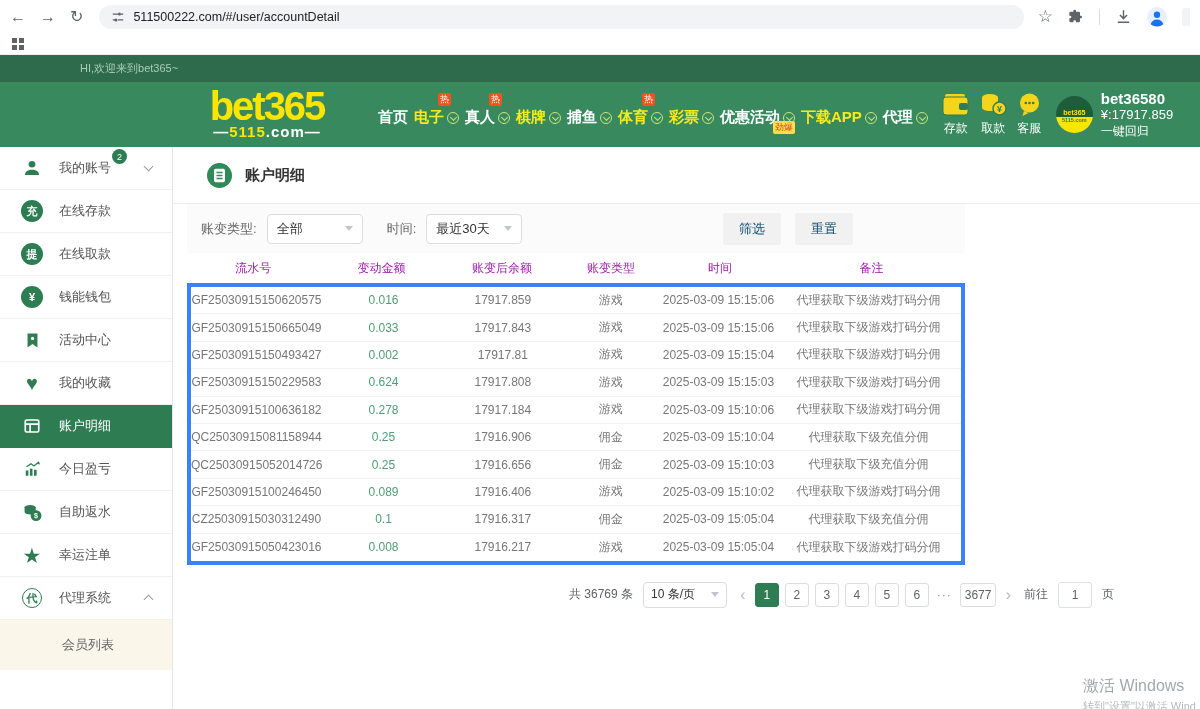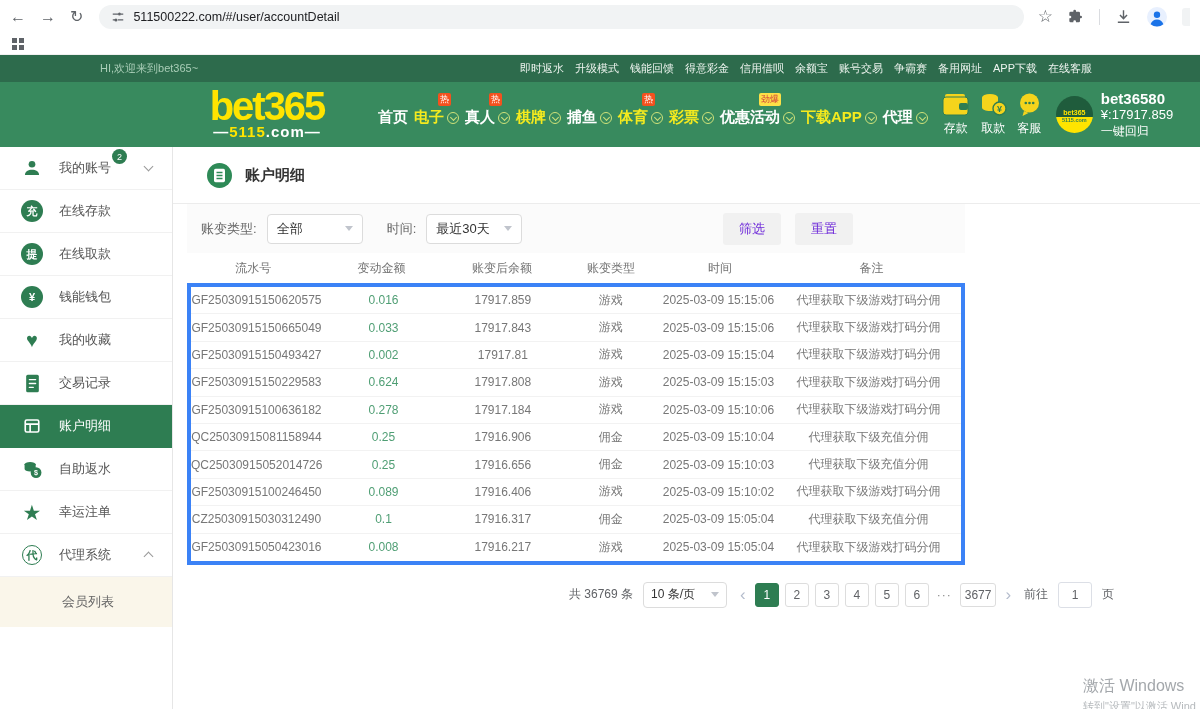--- a/index.html
+++ b/index.html
@@ -13,37 +13,37 @@
     display:flex; align-items:center; padding:0 12px; gap:8px; margin-left:2px; }
   .url-text { font-size:12.5px; color:#202124; }
   .chrome-right { margin-left:auto; display:flex; align-items:center; gap:15px; color:#5f6368; }
   .vdiv { width:1px; height:16px; background:#dadce0; }
   .bookmarks { height:22px; display:flex; align-items:center; padding-left:12px; border-bottom:1px solid #f0f0f0; }
   .grid-icon { display:grid; grid-template-columns:5px 5px; grid-template-rows:5px 5px; gap:2px; cursor:pointer; }
   .grid-icon i { background:#5f6368; }
 
   
   .topbar { height:27px; background:#2d6b4c; display:flex; align-items:center; font-size:11px; }
-  .welcome { margin-left:100px; color:#a9cdb7; }
+  .welcome { margin-left:80px; color:#a9cdb7; }
   .tb-links { margin-left:auto; margin-right:108px; display:flex; gap:11px; }
   .tb-link { color:#eef4ef; cursor:pointer; white-space:nowrap; }
 
   
   .header { height:65px; background:#388a5e; display:flex; align-items:center; }
   .logo { margin-left:198px; text-align:center; cursor:pointer; width:138px; flex:none; }
   .logo-main { font-size:40px; font-weight:800; color:#ffe400; letter-spacing:-2px; line-height:34px; }
   .logo-sub { font-size:15px; font-weight:bold; color:#fff; letter-spacing:1px; }
   .logo-sub .y { color:#ffe400; }
   .nav { display:flex; align-items:center; gap:6px; margin-left:42px; flex:none; }
   .nav-item { position:relative; display:flex; align-items:center; gap:3px; color:#fff;
     font-weight:bold; font-size:15px; cursor:pointer; white-space:nowrap; padding-top:6px; }
   .nav-item.yellow { color:#f4ea1e; }
   .nav-badge { position:absolute; top:-9px; right:8px; background:#f4511e; color:#fff;
     font-size:9px; font-weight:normal; line-height:1; padding:2px 2px; border-radius:2px; }
-  .nav-badge.jin { background:#fde047; color:#d13c3c; right:14px; }
+  .nav-badge.jin { background:#fde047; color:#d13c3c; right:0;margin-top:28px; }
   .nav-chev { width:12px; height:12px; border:1px solid #cfe27a; border-radius:50%; position:relative; flex:none; }
   .nav-chev::after { content:""; position:absolute; left:3px; top:2.5px; width:4px; height:4px;
     border-right:1.5px solid #cfe27a; border-bottom:1.5px solid #cfe27a; transform:rotate(45deg); }
   .h-actions { display:flex; gap:10px; margin-left:14px; flex:none; }
   .h-action { display:flex; flex-direction:column; align-items:center; gap:1px; color:#fff;
     font-size:12px; cursor:pointer; }
   .account { display:flex; align-items:center; gap:8px; margin-left:14px; color:#fff; cursor:pointer; flex:none; }
   .acct-badge { width:37px; height:37px; border-radius:50%; overflow:hidden; display:flex;
     flex-direction:column; flex:none; }
   .ab-top { flex:1.2; background:#1f5c3c; color:#ffe400; font-size:7px; font-weight:bold;
@@ -83,24 +83,24 @@
   .mt-label { font-size:15px; font-weight:bold; color:#333; }
   .content-inner { width:778px; margin-left:14px; }
   .filters { height:49px; display:flex; align-items:center; gap:10px; font-size:13px; color:#666;
     background:#fbfbfb; padding:0 12px 0 14px; }
   .select { width:96px; height:30px; border:1px solid #dcdcdc; border-radius:4px; background:#fff;
     display:flex; align-items:center; justify-content:space-between; padding:0 9px; color:#333;
     font-size:13px; cursor:pointer; }
   .caret { width:0; height:0; border-left:4.5px solid transparent; border-right:4.5px solid transparent;
     border-top:5.5px solid #c0c4cc; }
   .f-btns { margin-left:auto; margin-right:100px; display:flex; gap:14px; }
-  .btn { background:#f1f1f1; border:none; border-radius:3px; padding:7px 16px; color:#6d28d9;
+  .btn { background:#f1f1f1; border:none; border-radius:3px; padding:7px 16px; color:#0c4a6e;
     font-size:13px; cursor:pointer; font-family:inherit; }
 
-  .t-head { display:flex; align-items:center; height:30px; color:#737373; font-size:12px; }
+  .t-head { display:flex; align-items:center; height:30px; color:#a21caf; font-size:12px; }
   .t-head span, .t-row span { text-align:center; overflow:hidden; white-space:nowrap; }
   .c0{width:17%} .c1{width:16%} .c2{width:15%} .c3{width:13%} .c4{width:15%} .c5{width:24%}
   .red-box { border:4px solid #3b82f6; }
   .t-row { display:flex; align-items:center; height:27.4px; border-bottom:1px solid #f2f2f2;
     font-size:12px; color:#777; }
   .t-row:last-child { border-bottom:none;justify-content:space-between; }
   .t-row .amt { color:#4f9e74; }
 
   .pagination { display:flex; align-items:center; gap:10px; margin-top:17px; margin-left:396px;
     font-size:12px; color:#606266; }
@@ -162,33 +162,20 @@
   <div class="grid-icon">
       <i></i>
       <i></i>
       <i></i>
       <i></i>
     </div>
 </div>
 
 <div class="topbar">
   <span class="welcome">HI,欢迎来到bet365~</span>
-  <div class="tb-links" id="topbar-links">
-      <span class="tb-link">即时返水</span>
-      <span class="tb-link">升级模式</span>
-      <span class="tb-link">钱能回馈</span>
-      <span class="tb-link">得意彩金</span>
-      <span class="tb-link">信用借呗</span>
-      <span class="tb-link">余额宝</span>
-      <span class="tb-link">账号交易</span>
-      <span class="tb-link">争霸赛</span>
-      <span class="tb-link">备用网址</span>
-      <span class="tb-link">APP下载</span>
-      <span class="tb-link">在线客服</span>
-    </div>
 </div>
 
 <div class="header">
   <div class="logo">
     <div class="logo-main">bet365</div>
     <div class="logo-sub"><span>—</span><span class="y">5115</span><span>.com</span><span>—</span></div>
   </div>
   <div class="nav" id="main-nav">
       <div class="nav-item">
         <span>首页</span>
@@ -301,41 +288,53 @@
         <span class="side-label-wrap"><span>在线取款</span></span>
       </div>
       <div class="side-item">
         <span class="side-ic">
           <span class="circ">¥</span>
         </span>
         <span class="side-label-wrap"><span>钱能钱包</span></span>
       </div>
       <div class="side-item">
         <span class="side-ic">
+          <svg width="17" height="19" viewBox="0 0 24 24" fill="currentColor">
+            <path d="M5 2h14v20l-7-5-7 5z"></path>
+            <circle cx="12" cy="9" r="2.4" fill="#fff"></circle>
+          </svg>
+        </span>
+        <span class="side-label-wrap"><span>活动中心</span></span>
+      </div>
+      <div class="side-item">
+        <span class="side-ic">
           <span class="glyph" style="font-size:20px">♥</span>
         </span>
         <span class="side-label-wrap"><span>我的收藏</span></span>
-      </div>
-      <div class="side-item">
-        <span class="side-ic">
-          <svg width="17" height="19" viewBox="0 0 20 24" fill="currentColor">
-            <rect x="2" y="1" width="16" height="22" rx="2"></rect>
-            <path d="M6 7h8M6 12h8M6 17h5" stroke="#fff" stroke-width="1.6" stroke-linecap="round"></path>
-          </svg>
-        </span>
-        <span class="side-label-wrap"><span>交易记录</span></span>
       </div>
       <div class="side-item active">
         <span class="side-ic">
           <svg width="18" height="18" viewBox="0 0 24 24" fill="none" stroke="currentColor" stroke-width="2.2">
             <rect x="3" y="4" width="18" height="16" rx="2"></rect>
             <path d="M3 9.5h18M9.5 9.5V20"></path>
           </svg>
         </span>
         <span class="side-label-wrap"><span>账户明细</span></span>
+      </div>
+      <div class="side-item">
+        <span class="side-ic">
+          <svg width="19" height="18" viewBox="0 0 24 24" fill="currentColor">
+            <rect x="3" y="14" width="3.5" height="7"></rect>
+            <rect x="8.5" y="11.5" width="3.5" height="9.5"></rect>
+            <rect x="14" y="13" width="3.5" height="8"></rect>
+            <path d="M4 9l6-4 4 3 6-5" stroke="currentColor" stroke-width="1.8" fill="none"></path>
+            <path d="M20.5 1.5l1.5 4.5-4.5-1z"></path>
+          </svg>
+        </span>
+        <span class="side-label-wrap"><span>今日盈亏</span></span>
       </div>
       <div class="side-item">
         <span class="side-ic">
           <svg width="19" height="19" viewBox="0 0 24 24" fill="currentColor">
             <ellipse cx="9" cy="5.5" rx="7" ry="3"></ellipse>
             <path d="M2 5.5v6c0 1.7 3.1 3 7 3 .6 0 1.2 0 1.8-.1A7.3 7.3 0 0 1 16 10.4V5.5z"></path>
             <circle cx="16.5" cy="16" r="6.8"></circle>
             <text x="16.5" y="19.5" font-size="9" text-anchor="middle" fill="#fff" font-weight="bold">$</text>
           </svg>
         </span>

